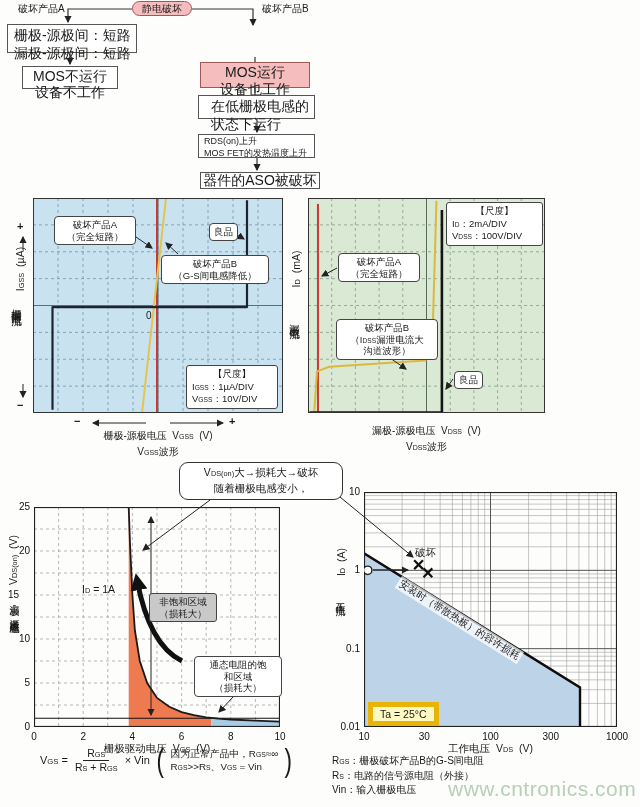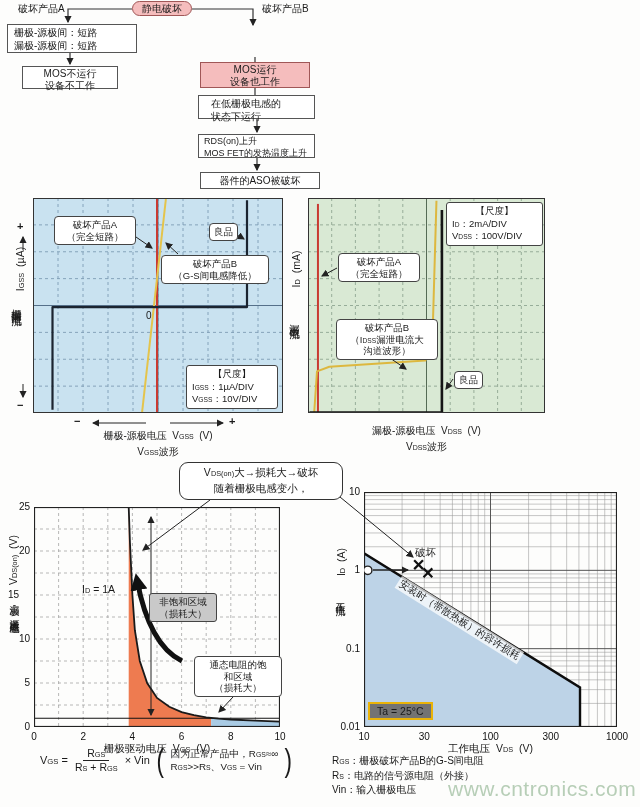--- a/index.html
+++ b/index.html
@@ -2,21 +2,21 @@
 <html><head>
 <meta charset="utf-8">
 <style>
 *{margin:0;padding:0;box-sizing:border-box}
 body{background:#fff}
 #root{position:relative;width:640px;height:807px;background:#fdfdfc;font-family:"Liberation Sans","DejaVu Sans",sans-serif;color:#1a1a1a;overflow:hidden}
 .abs{position:absolute}
 .lab{position:absolute;font-size:10px;z-index:3}
 .pre{white-space:pre}
 .center{text-align:center}
-.fcbox{position:absolute;border:1px solid #555;background:#fff;font-size:10px;line-height:1.32;text-align:center;z-index:2}
+.fcbox{position:absolute;border:1px solid #555;background:#fff;font-size:14px;line-height:1.32;text-align:center;z-index:2}
 .pink{background:#f5bdbd;border-color:#a05757}
 .callout{position:absolute;background:#fff;border:1px solid #444;border-radius:4px;font-size:9.5px;line-height:1.22;text-align:center;padding:2px 4px;z-index:6}
 .scalebox{position:absolute;background:#fff;border:1px solid #444;border-radius:3px;font-size:9.5px;line-height:1.32;text-align:left;padding:2px 5px;z-index:6}
 .vlab{position:absolute;transform:rotate(-90deg);font-size:10.5px;text-align:center;white-space:pre;z-index:3}
 .vcjk{position:absolute;writing-mode:vertical-rl;text-orientation:upright;font-size:10.5px;letter-spacing:1.5px;z-index:3}
 sub{font-size:70%;line-height:0;vertical-align:-18%}
 .tick{position:absolute;font-size:10px;color:#111;z-index:3}
 svg.cv{position:absolute;left:0;top:0;z-index:1}
 #overlay{position:absolute;left:0;top:0;z-index:5;pointer-events:none}
 .sign{position:absolute;font-size:11px;font-weight:bold;z-index:3}
@@ -248,21 +248,21 @@
       <rect x="0.5" y="0.5" width="252" height="234" fill="none" stroke="#222" stroke-width="1.2"></rect>
       <circle cx="3.717047877179011" cy="78.33333333333333" r="4.2" fill="#fff" stroke="#222" stroke-width="1.4"></circle>
       <line x1="50.1675161661119" y1="68.30257609435351" x2="58.9675161661119" y2="77.10257609435352" stroke="#111" stroke-width="2.2"></line>
       <line x1="50.1675161661119" y1="77.10257609435352" x2="58.9675161661119" y2="68.30257609435351" stroke="#111" stroke-width="2.2"></line>
       <line x1="59.501472257468116" y1="76.40216902994173" x2="68.30147225746812" y2="85.20216902994174" stroke="#111" stroke-width="2.2"></line>
       <line x1="59.501472257468116" y1="85.20216902994174" x2="68.30147225746812" y2="76.40216902994173" stroke="#111" stroke-width="2.2"></line>
     </svg>
   <div class="vlab" style="left:301px;top:556px;width:80px">I<sub>D</sub>  (A)</div>
   <div class="vcjk" style="left:333px;top:595px;font-size:10px;letter-spacing:1px">工作电流</div>
   <div class="lab pre center" style="left:364px;top:742px;font-size:10.5px;width:253px">工作电压  V<sub>DS</sub>  (V)</div>
-  <div class="abs" style="left:368px;top:702px;border:2px solid #eab308;background:#737373;padding:1px 7px;font-size:10.5px;z-index:4">Ta = 25°C</div>
+  <div class="abs" style="left:368px;top:702px;border:5px solid #eab308;background:#fef9c3;padding:1px 7px;font-size:10.5px;z-index:4">Ta = 25°C</div>
   <span class="lab" style="left:415px;top:546px;font-size:10.5px;z-index:6">破坏</span>
   <div class="abs" style="left:402px;top:576px;transform:rotate(32deg);transform-origin:0 0;font-size:10px;background:rgba(255,255,255,.72);padding:0 2px;z-index:4;white-space:nowrap">安装时（带散热板）的容许损耗</div>
 
   <div class="formula">
     <span>V<sub>GS</sub> =</span>
     <span class="frac">
       <span class="num">R<sub>GS</sub></span>
       <span class="den">R<sub>S</sub> + R<sub>GS</sub></span>
     </span>
     <span>× Vin</span>

